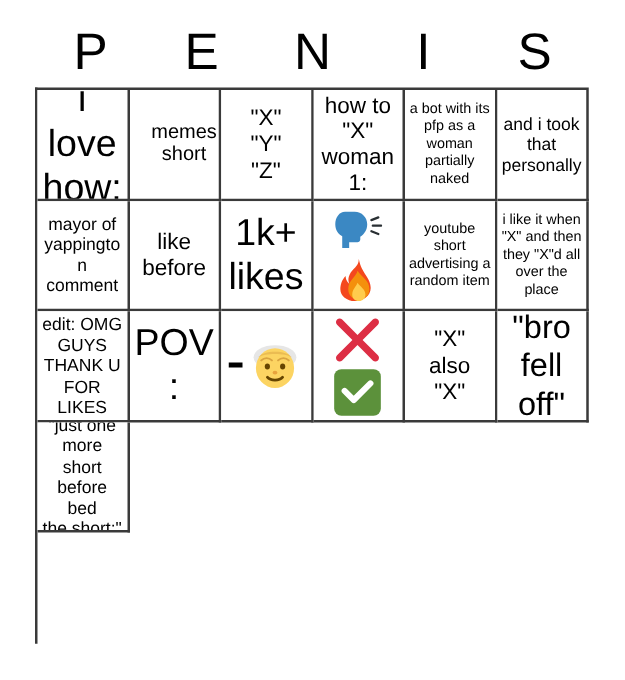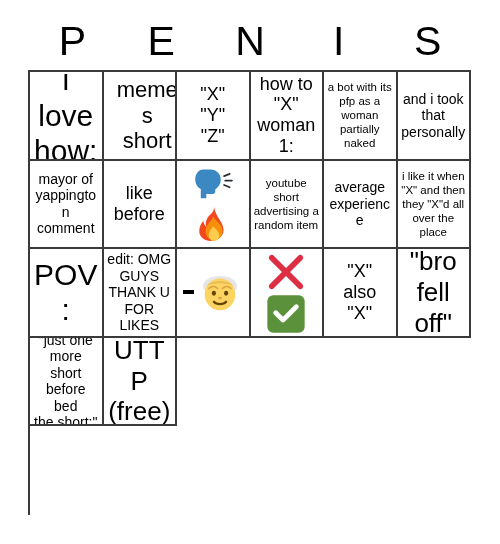--- a/index.html
+++ b/index.html
@@ -68,21 +68,21 @@
     display: block;
     width: 100%;
     line-height: 1.14;
     white-space: pre-line;
     word-wrap: break-word;
     color: #000000;
   }
   
   .fs-xxl { font-size: 30px; line-height: 1.18; }
   .fs-xl  { font-size: 26px; line-height: 1.18; }
-  .fs-lg  { font-size: 22px; line-height: 1.16; margin-left: 16px; }
+  .fs-lg  { font-size: 16px; line-height: 1.16; margin-left: 16px; }
   .fs-md  { font-size: 18px; line-height: 1.16; }
   .fs-sm  { font-size: 14px; line-height: 1.18; }
   .fs-xs  { font-size: 11.5px; line-height: 1.22; }
   .emoji-stack {
     display: flex;
     flex-direction: column;
     align-items: center;
     justify-content: center;
     gap: 0px;
     line-height: 1;
@@ -156,20 +156,24 @@
       <div class="bingo-cell">
         <span class="cell-text fs-sm">mayor of
 yappington
 comment</span>
       </div>
       <div class="bingo-cell">
         <span class="cell-text fs-md">like
 before</span>
       </div>
       <div class="bingo-cell">
+        <span class="cell-text fs-xxl">1k+
+likes</span>
+      </div>
+      <div class="bingo-cell">
         <div class="emoji-stack">
           <span class="emoji-glyph">
             <svg class="sv-speak" viewBox="0 0 36 36" xmlns="http://www.w3.org/2000/svg">
               <path fill="#3b88c3" d="M9 4C5 4 2 8 2 13c0 4 2 7 5 8.6V30h5v-4h6c1 0 2-1 2-2v-2c3-2 5-5 5-9 0-5-4-9-9-9H9z"></path>
               <path stroke="#292f33" stroke-width="1.6" stroke-linecap="round" d="M28 10l5-2M29 14h6M28 18l5 2"></path>
             </svg>
           </span>
           <span class="emoji-glyph">
             <svg class="sv-fire" viewBox="0 0 36 36" xmlns="http://www.w3.org/2000/svg">
               <path fill="#f4481e" d="M19 2c0 6-5 7-7 12-2 4 0 7 0 7s-3-2-3-6c-3 3-4 7-4 10 0 5 5 9 11 9s12-4 12-10c0-8-7-11-9-22z"></path>
@@ -177,40 +181,36 @@
               <path fill="#ffcc4d" d="M18 20c-1 3-4 5-4 9 0 3 2 5 5 5s5-2 5-5c0-4-4-6-6-9z"></path>
             </svg>
           </span>
         </div>
       </div>
       <div class="bingo-cell">
         <span class="cell-text fs-xs">youtube
 short
 advertising a
 random item</span>
-      </div>
-      <div class="bingo-cell">
-        <span class="cell-text fs-sm">average
-experience</span>
       </div>
       <div class="bingo-cell">
         <span class="cell-text fs-xs">i like it when
 "X" and then
 they "X"d all
 over the
 place</span>
       </div>
       <div class="bingo-cell">
-        <span class="cell-text fs-xxl">POV:</span>
-      </div>
-      <div class="bingo-cell">
         <span class="cell-text fs-sm">edit: OMG
 GUYS
 THANK U
 FOR LIKES</span>
+      </div>
+      <div class="bingo-cell">
+        <span class="cell-text fs-xxl">POV:</span>
       </div>
       <div class="bingo-cell">
         <div class="emoji-row">
           <span class="dash-mark"></span>
           <span class="emoji-glyph">
             <svg class="sv-old" viewBox="0 0 36 36" xmlns="http://www.w3.org/2000/svg">
               <ellipse cx="18" cy="13" rx="14" ry="8" fill="#e6e6e6"></ellipse>
               <ellipse cx="18" cy="20" rx="12.5" ry="13" fill="#fcd462"></ellipse>
               <path d="M7 13c3-5 19-5 22 0-4-3-18-3-22 0z" fill="#d9a441" opacity=".5"></path>
               <ellipse cx="13" cy="19" rx="1.7" ry="2" fill="#664500"></ellipse>
@@ -245,19 +245,15 @@
       <div class="bingo-cell">
         <span class="cell-text fs-xl">"bro
 fell off"</span>
       </div>
       <div class="bingo-cell">
         <span class="cell-text fs-sm">"just one
 more short
 before bed
 the short:"</span>
       </div>
-      <div class="bingo-cell">
-        <span class="cell-text fs-xl">UTTP
-(free)</span>
-      </div>
     </div>
 
 </div>
 
 </body></html>

